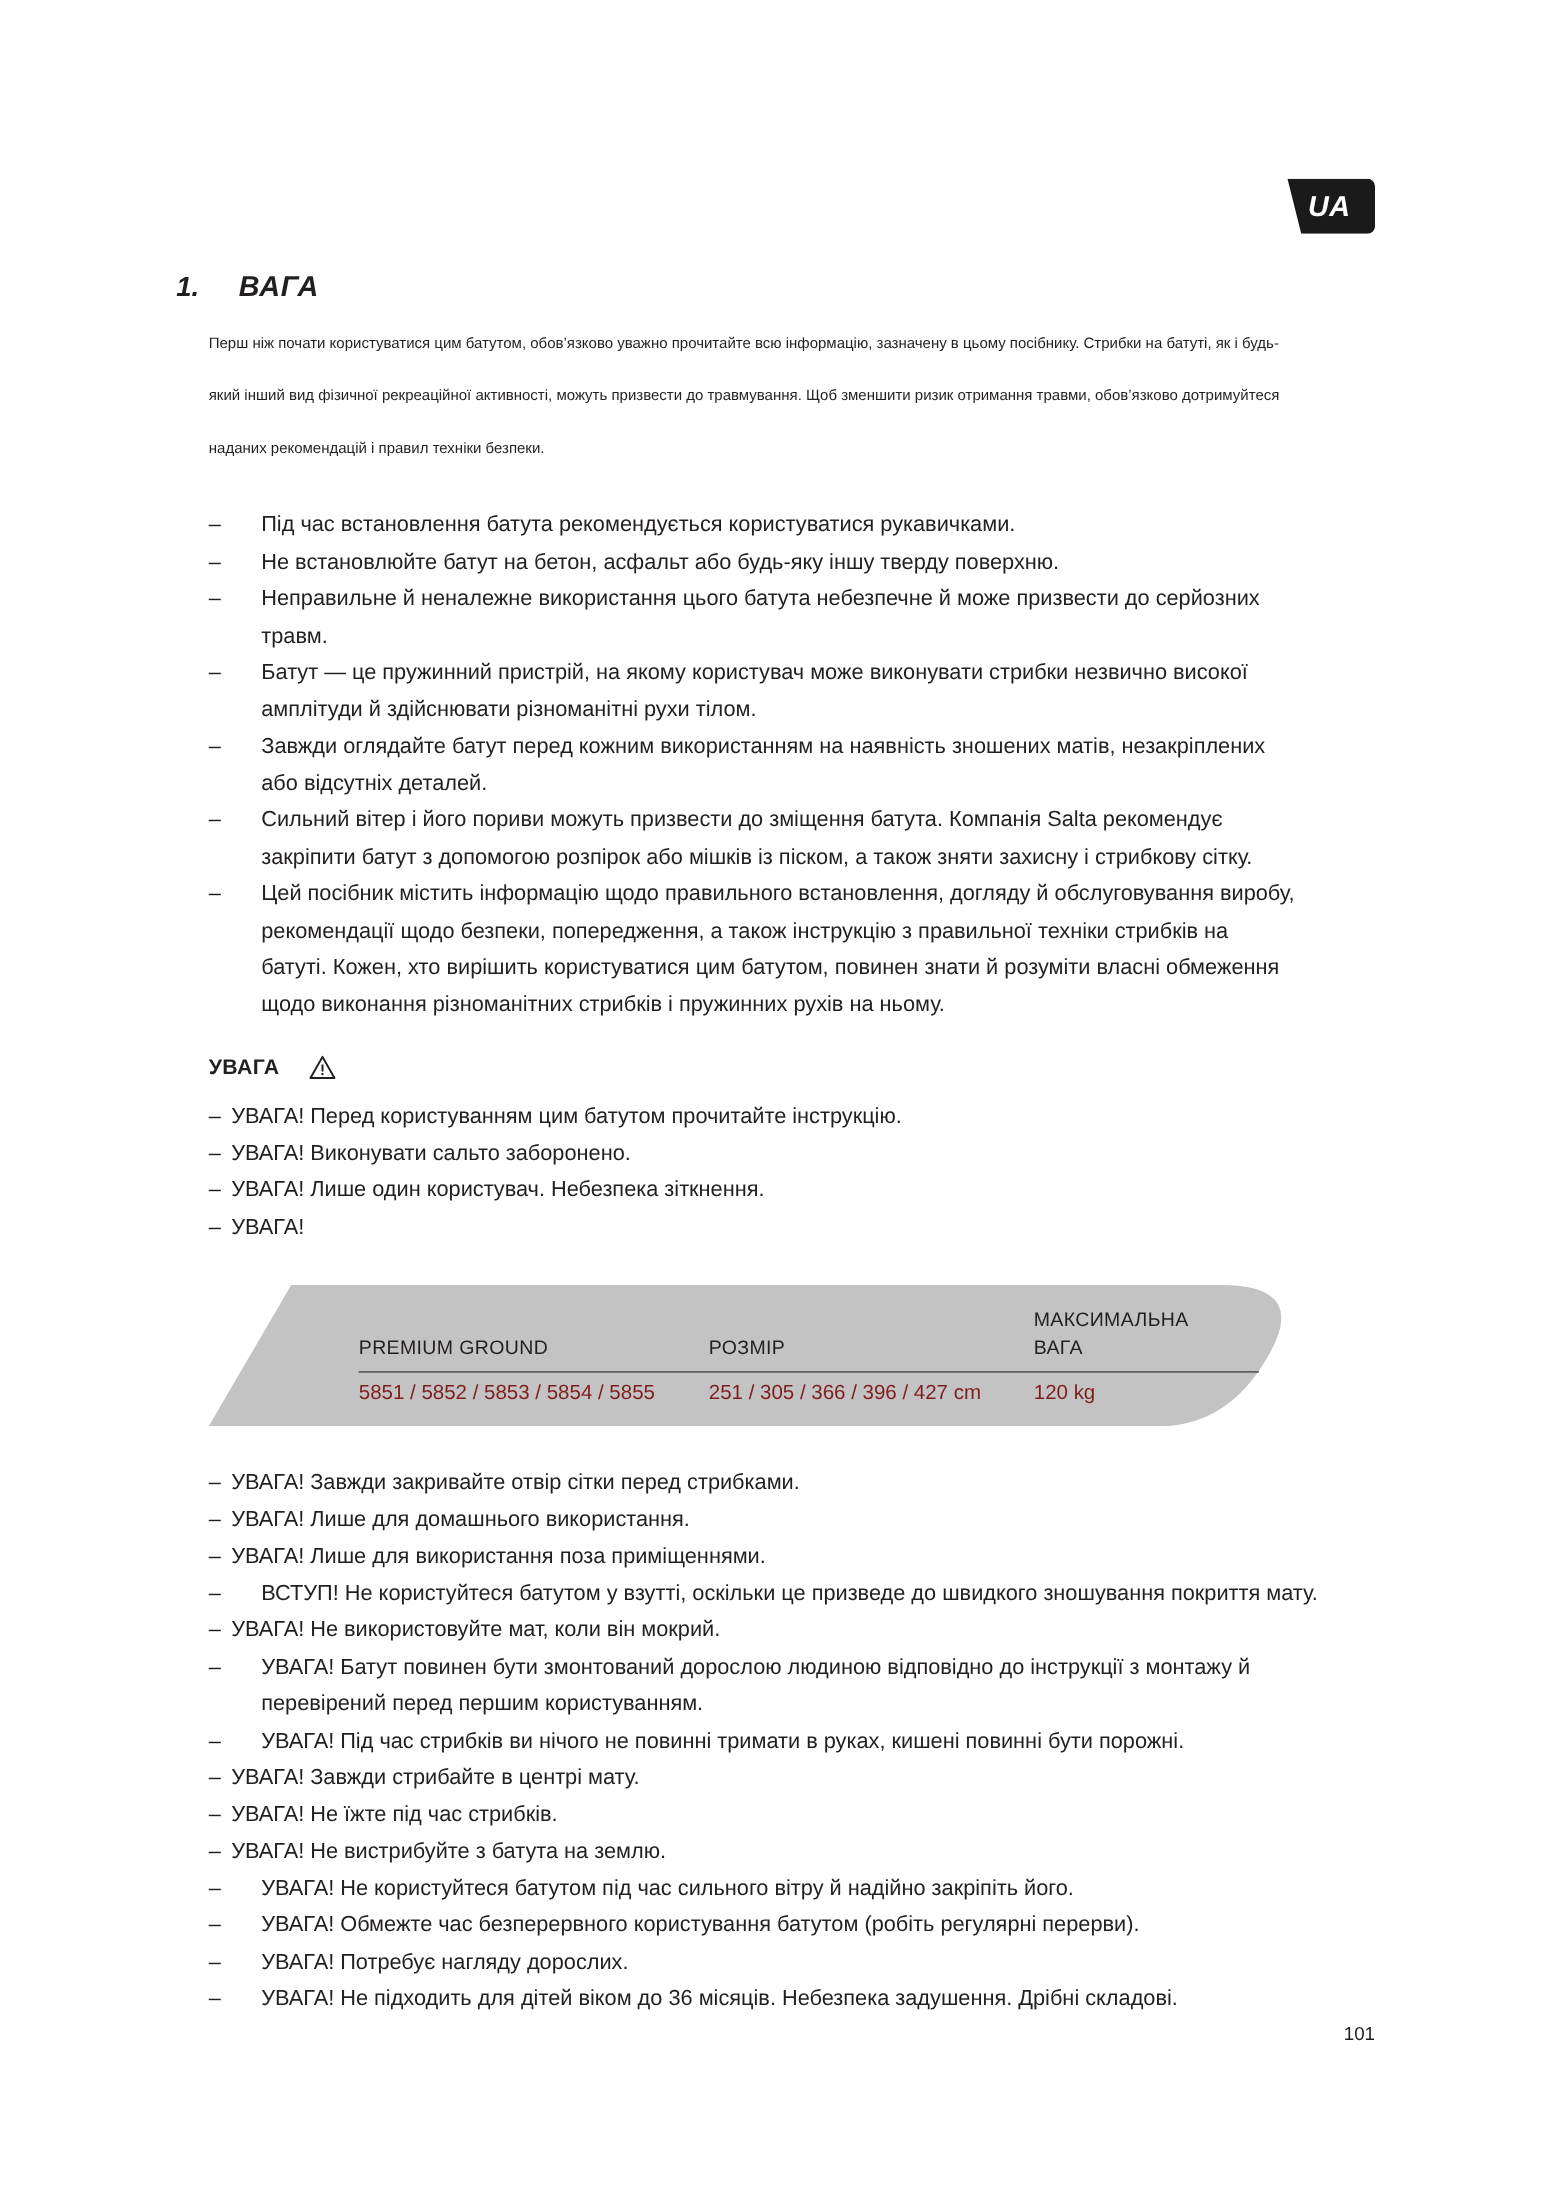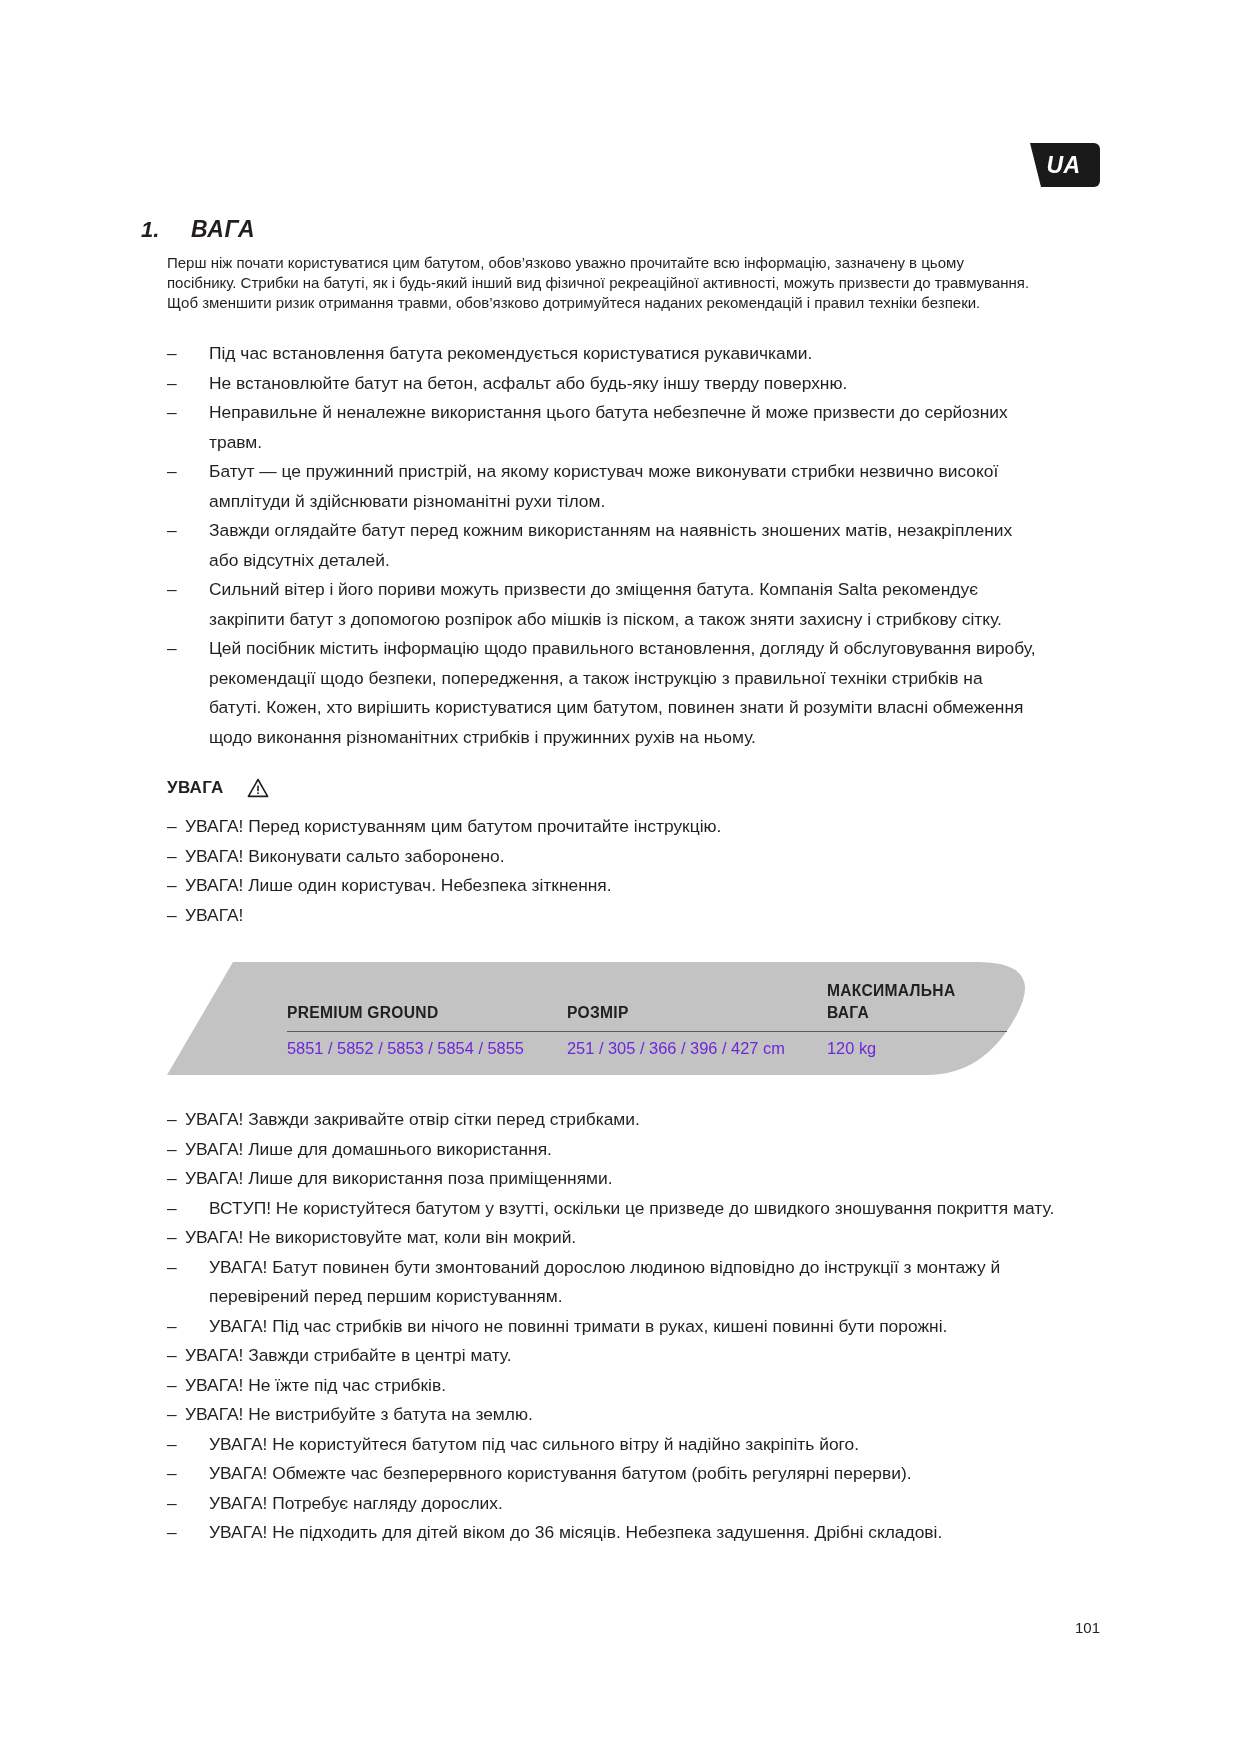--- a/index.html
+++ b/index.html
@@ -73,22 +73,22 @@
     font-style: italic;
     letter-spacing: 0.6px;
   }
 
   .body-block {
     margin-left: 26px;
     width: 870px;
   }
 
   .intro-p {
-    font-size: 15px;
-    line-height: 20px;
+    font-size: 12px;
+    line-height: 42px;
     margin: 0;
     text-align: left;
   }
 
   
   ul.dash-list {
     list-style: none;
     margin: 0;
     padding: 0;
   }
@@ -173,32 +173,32 @@
     width: 720px;
     height: 80px;
   }
   .spec-table {
     border-collapse: collapse;
     width: 100%;
   }
   .spec-table th {
     text-align: left;
     font-size: 15.6px;
-    font-weight: bold;
+    font-weight: normal;
     letter-spacing: 0.3px;
     padding: 0 0 7px 0;
     border-bottom: 1.6px solid #5b5b5b;
     vertical-align: bottom;
     line-height: 22px;
     color: #231f20;
   }
   .spec-table td {
     font-size: 16.4px;
     padding: 7px 0 0 0;
-    color: #6d28d9;
+    color: #7f1d1d;
     white-space: nowrap;
   }
   .col-model { width: 280px; }
   .col-size  { width: 260px; }
   .col-weight{ width: 180px; }
 
   
   .page-number {
     position: absolute;
     right: 141px;

